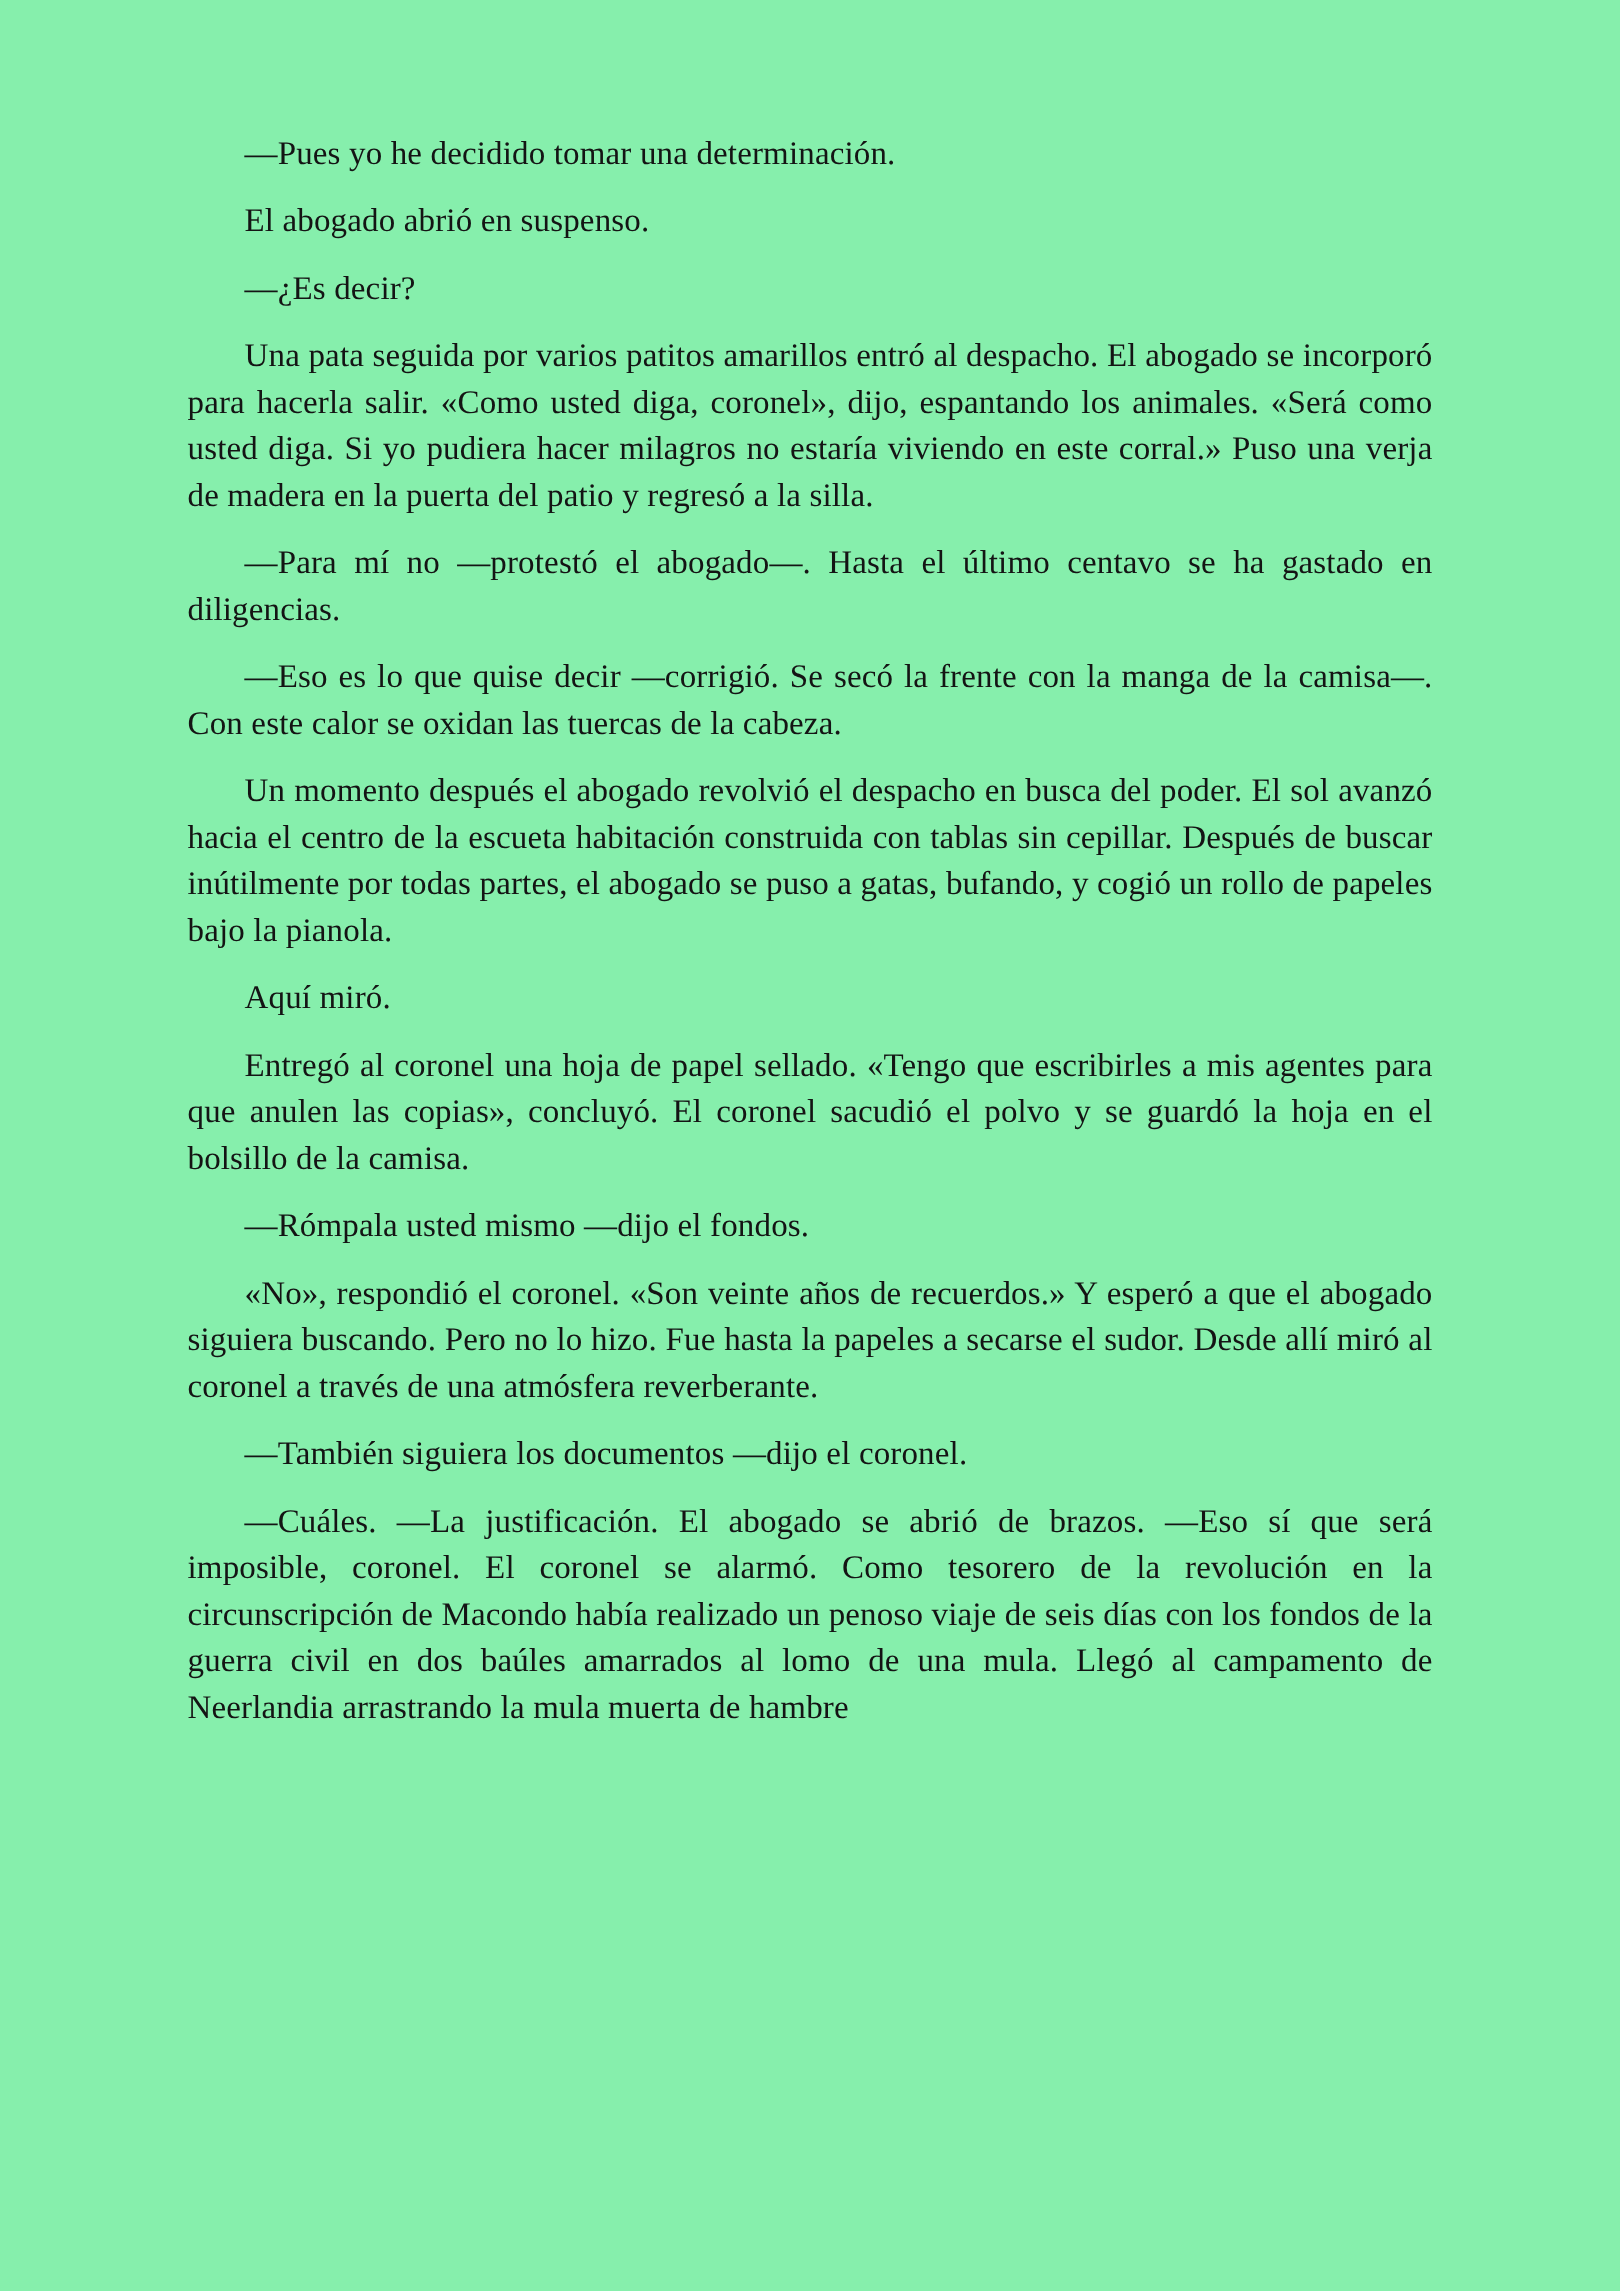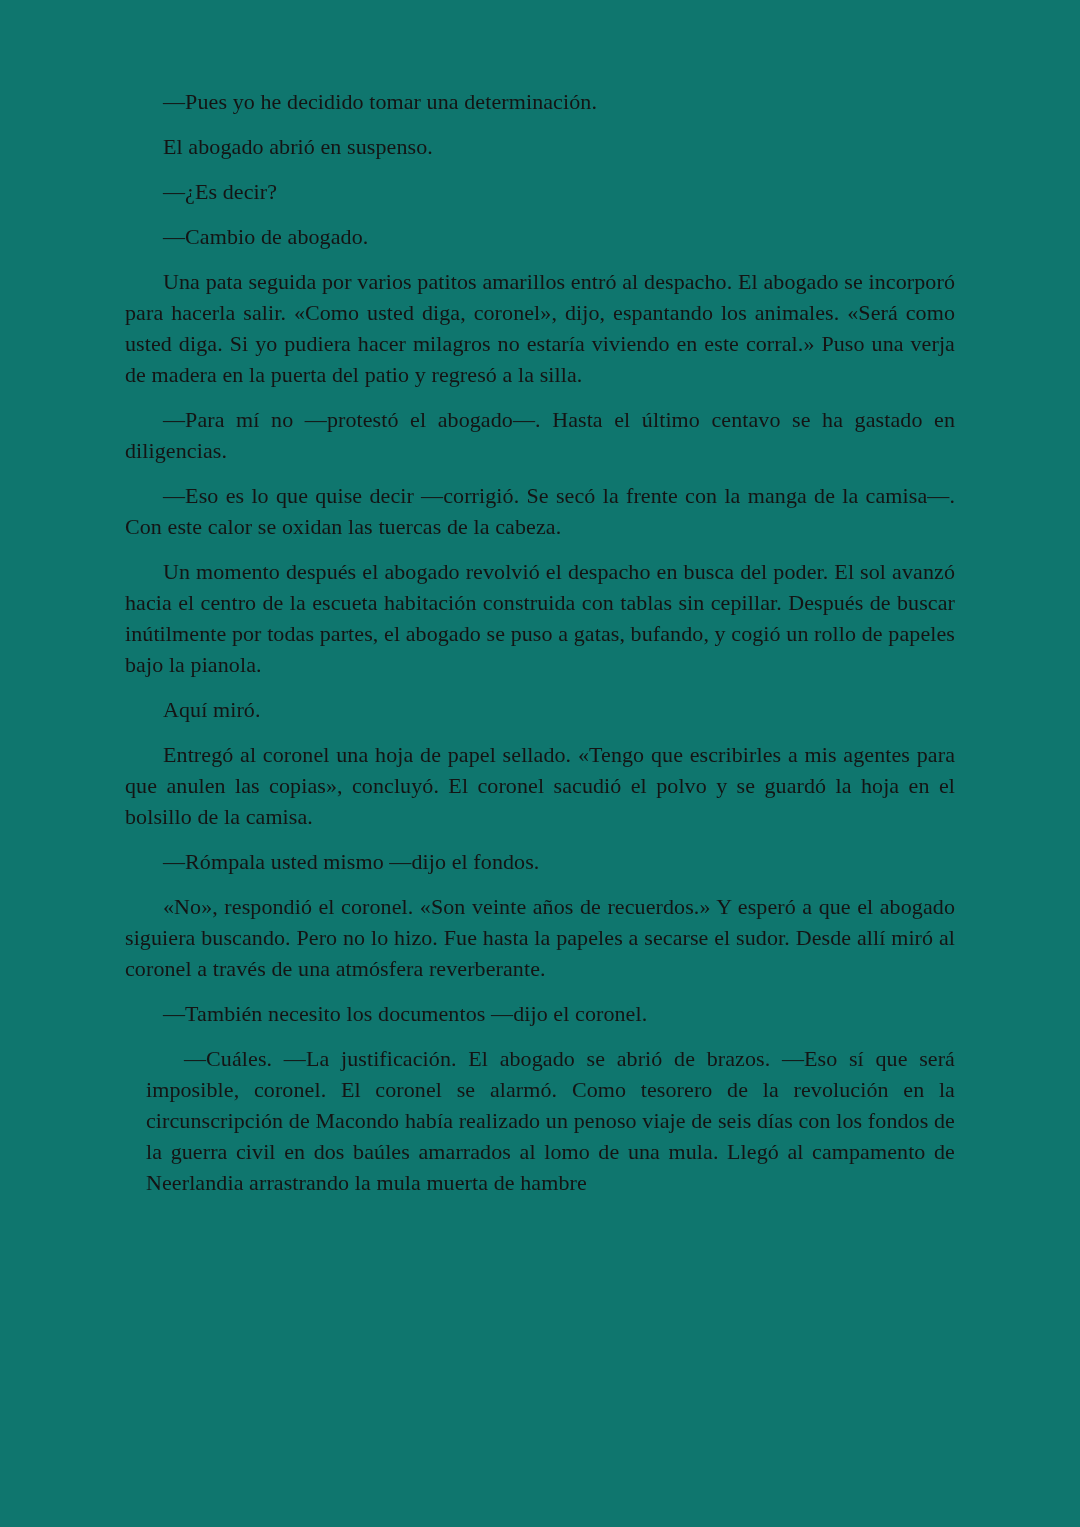--- a/index.html
+++ b/index.html
@@ -11,52 +11,50 @@
     width: 1080px;
     height: 1527px;
     overflow: hidden;
     font-family: "Liberation Serif", "DejaVu Serif", serif;
   }
   .page {
     box-sizing: border-box;
     width: 1080px;
     height: 1527px;
     padding: 86px 125px 0 125px;
-    background: #0f766e;
+    background: #86efac;
   }
   .text-block {
     width: 830px;
   }
   .text-block p {
     margin: 0 0 14px 0;
     font-size: 22px;
     line-height: 31px;
     color: #141414;
     text-align: justify;
     text-indent: 38px;
     letter-spacing: 0.1px;
   }
   .text-block p:last-child {
     margin-bottom: 0;
-    margin-left: 21px;
   }
 </style>
 </head>
 <body>
 
 <div class="page">
   <div class="text-block">
       <p>—Pues yo he decidido tomar una determinación.</p>
       <p>El abogado abrió en suspenso.</p>
       <p>—¿Es decir?</p>
-      <p>—Cambio de abogado.</p>
       <p>Una pata seguida por varios patitos amarillos entró al despacho. El abogado se incorporó para hacerla salir. «Como usted diga, coronel», dijo, espantando los animales. «Será como usted diga. Si yo pudiera hacer milagros no estaría viviendo en este corral.» Puso una verja de madera en la puerta del patio y regresó a la silla.</p>
       <p>—Para mí no —protestó el abogado—. Hasta el último centavo se ha gastado en diligencias.</p>
       <p>—Eso es lo que quise decir —corrigió. Se secó la frente con la manga de la camisa—. Con este calor se oxidan las tuercas de la cabeza.</p>
       <p>Un momento después el abogado revolvió el despacho en busca del poder. El sol avanzó hacia el centro de la escueta habitación construida con tablas sin cepillar. Después de buscar inútilmente por todas partes, el abogado se puso a gatas, bufando, y cogió un rollo de papeles bajo la pianola.</p>
       <p>Aquí miró.</p>
       <p>Entregó al coronel una hoja de papel sellado. «Tengo que escribirles a mis agentes para que anulen las copias», concluyó. El coronel sacudió el polvo y se guardó la hoja en el bolsillo de la camisa.</p>
       <p>—Rómpala usted mismo —dijo el fondos.</p>
       <p>«No», respondió el coronel. «Son veinte años de recuerdos.» Y esperó a que el abogado siguiera buscando. Pero no lo hizo. Fue hasta la papeles a secarse el sudor. Desde allí miró al coronel a través de una atmósfera reverberante.</p>
-      <p>—También necesito los documentos —dijo el coronel.</p>
+      <p>—También siguiera los documentos —dijo el coronel.</p>
       <p>—Cuáles. —La justificación. El abogado se abrió de brazos. —Eso sí que será imposible, coronel. El coronel se alarmó. Como tesorero de la revolución en la circunscripción de Macondo había realizado un penoso viaje de seis días con los fondos de la guerra civil en dos baúles amarrados al lomo de una mula. Llegó al campamento de Neerlandia arrastrando la mula muerta de hambre</p>
     </div>
 </div>
 
 </body></html>

